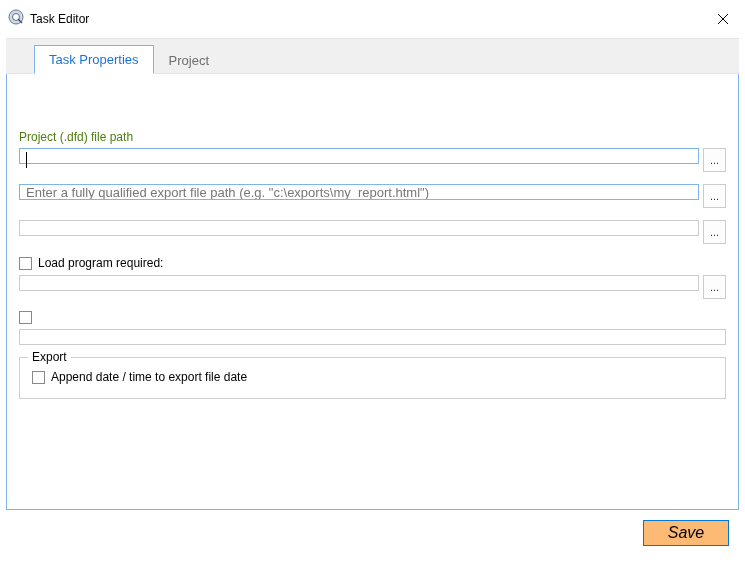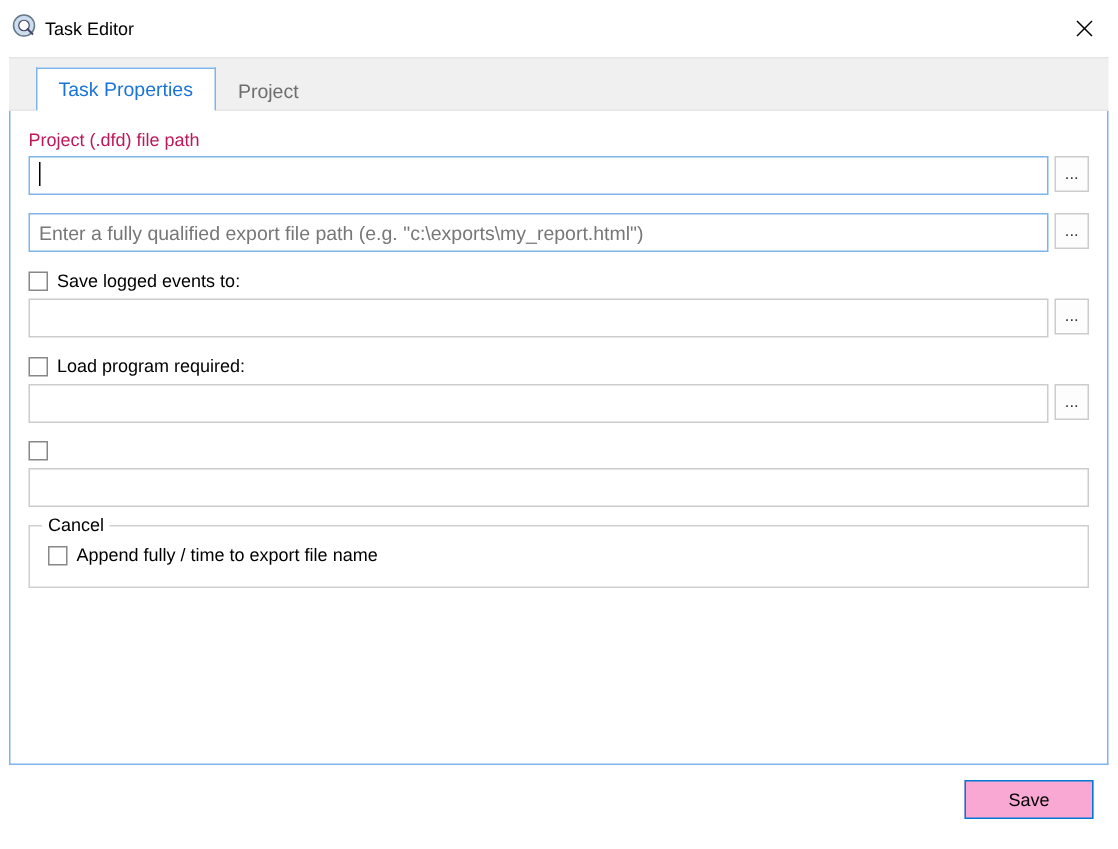--- a/index.html
+++ b/index.html
@@ -31,21 +31,21 @@
       display: flex; align-items: center; justify-content: center;
       cursor: default;
     }
     .close-icon svg { width: 12px; height: 12px; }
     .tabstrip {
       background: #f0f0f0;
       border-top: 1px solid #e5e5e5;
       border-bottom: 1px solid #e5e5e5;
       display: flex;
       align-items: flex-end;
-      padding: 6px 10px 0 18px;
+      padding: 6px 10px 0 28px;
       height: 36px;
       margin: 4px 6px 0 6px;
     }
     .tab {
       padding: 6px 14px 6px 14px;
       font-size: 13px;
       cursor: default;
       color: #6d6d6d;
       border: 1px solid transparent;
       border-bottom: none;
@@ -61,34 +61,35 @@
     .content-panel {
       border: 1px solid #7eb4e8;
       border-top: none;
       margin: 0 6px 0 6px;
       padding: 12px 12px 14px 12px;
       flex: 0 0 auto;
       height: 436px;
     }
     .field-label {
       font-size: 12px;
-      color: #be185d;
+      color: #4d7c0f;
       margin-bottom: 4px;
       white-space: nowrap;
+      margin-top: 44px;
     }
     .row {
       display: flex;
       align-items: stretch;
       gap: 4px;
       margin-bottom: 12px;
     }
     .text-input {
       flex: 1;
       border: 1px solid #7eb4e8;
-      height: 26px;
+      height: 16px;
       padding: 2px 6px;
       font-size: 13px;
       color: #000;
       background: #fff;
       outline: none;
     }
     .text-input.gray-border { border: 1px solid #ccc; }
     .text-input::placeholder { color: #777; }
     .browse-btn {
       width: 23px;
@@ -133,27 +134,28 @@
     .footer {
       display: flex;
       justify-content: flex-end;
       gap: 8px;
       padding: 10px 16px 10px 10px;
     }
     .btn {
       min-width: 86px;
       height: 26px;
       border: 1px solid #ccc;
-      background: #f9a8d4;
-      font-size: 12px;
+      background: #fdba74;
+      font-size: 16px;
       color: #000;
       display: flex;
       align-items: center;
       justify-content: center;
       cursor: default;
+      font-style: italic;
     }
     .btn.primary { border: 1px solid #0078d4; }
     .text-cursor {
       display:inline-block;
       width:1px; height:16px;
       background:#000;
       vertical-align:middle;
     }
   </style>
 </head>
@@ -191,24 +193,20 @@
     <div class="row">
       <div class="text-input"><span class="text-cursor"></span></div>
       <div class="browse-btn">...</div>
     </div>
 
     <div class="row">
       <input class="text-input" type="text" placeholder="Enter a fully qualified export file path (e.g. &quot;c:\exports\my_report.html&quot;)" style="">
       <div class="browse-btn">...</div>
     </div>
 
-    <div class="chk-row">
-      <div class="chk"></div>
-      <span class="chk-label">Save logged events to:</span>
-    </div>
     <div class="row">
       <input class="text-input gray-border" type="text" value="" style="">
       <div class="browse-btn">...</div>
     </div>
 
     <div class="chk-row">
       <div class="chk"></div>
       <span class="chk-label">Load program required:</span>
     </div>
     <div class="row">
@@ -217,24 +215,24 @@
     </div>
 
     <div class="chk-row">
       <div class="chk"></div>
     </div>
     <div class="row">
       <input class="text-input gray-border" type="text" value="" style="">
     </div>
 
     <div class="options-group">
-      <span class="options-legend">Cancel</span>
+      <span class="options-legend">Export</span>
       <div class="chk-row" style="margin-bottom:0;">
         <div class="chk"></div>
-        <span class="chk-label">Append fully / time to export file name</span>
+        <span class="chk-label">Append date / time to export file date</span>
       </div>
     </div>
 
   </div>
 
   <div class="footer">
     <div class="btn primary">Save</div>
   </div>
 
 </div>

